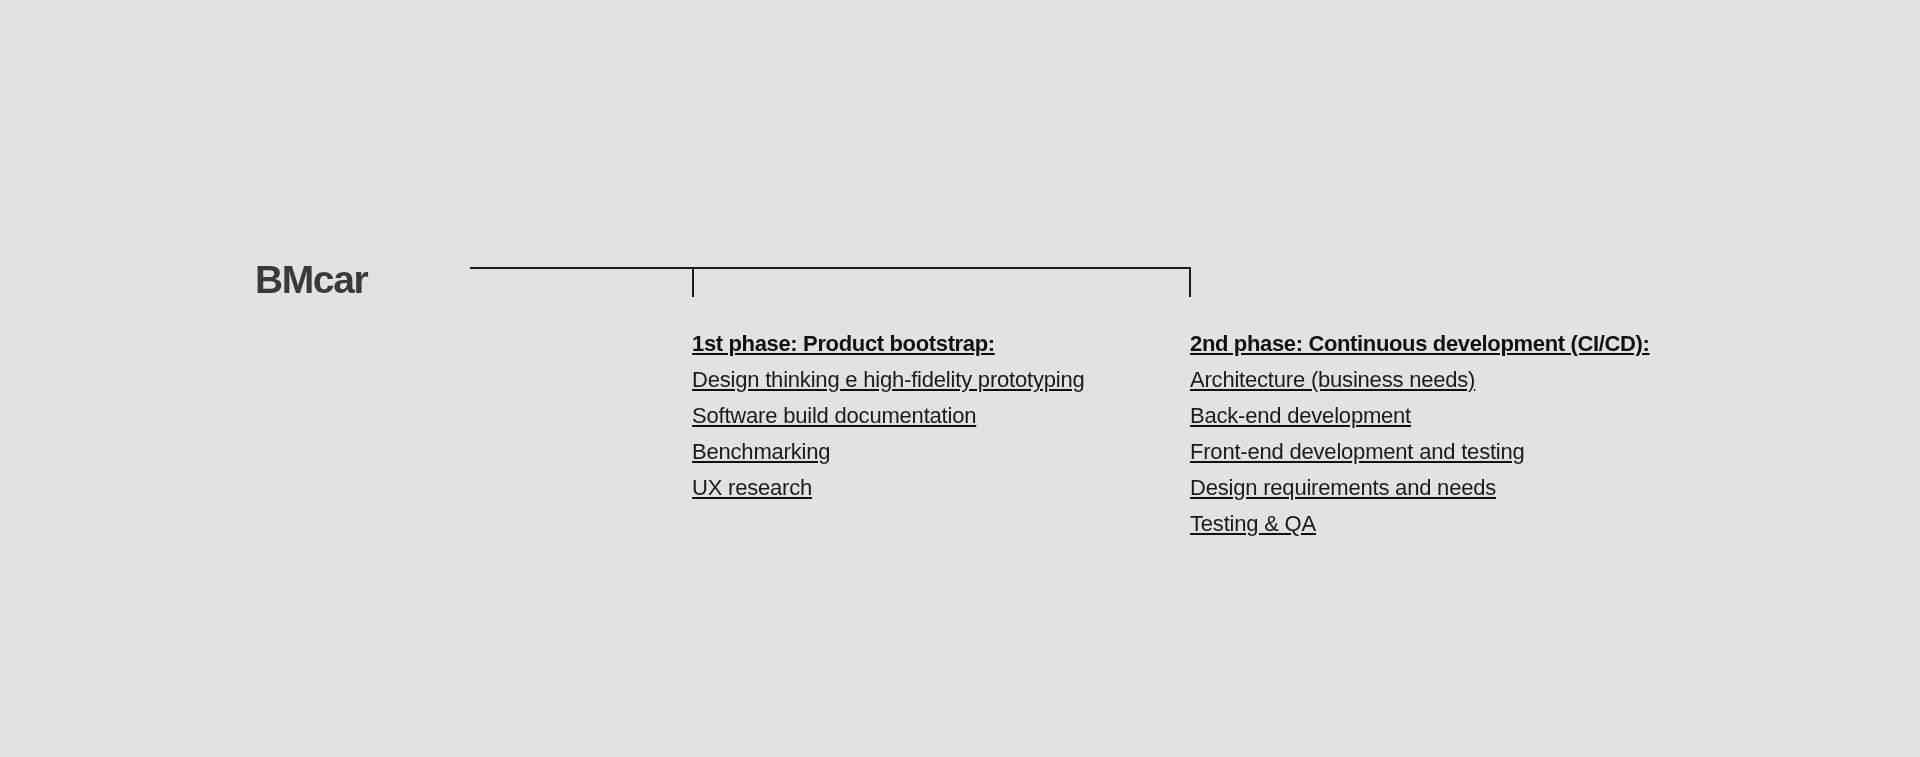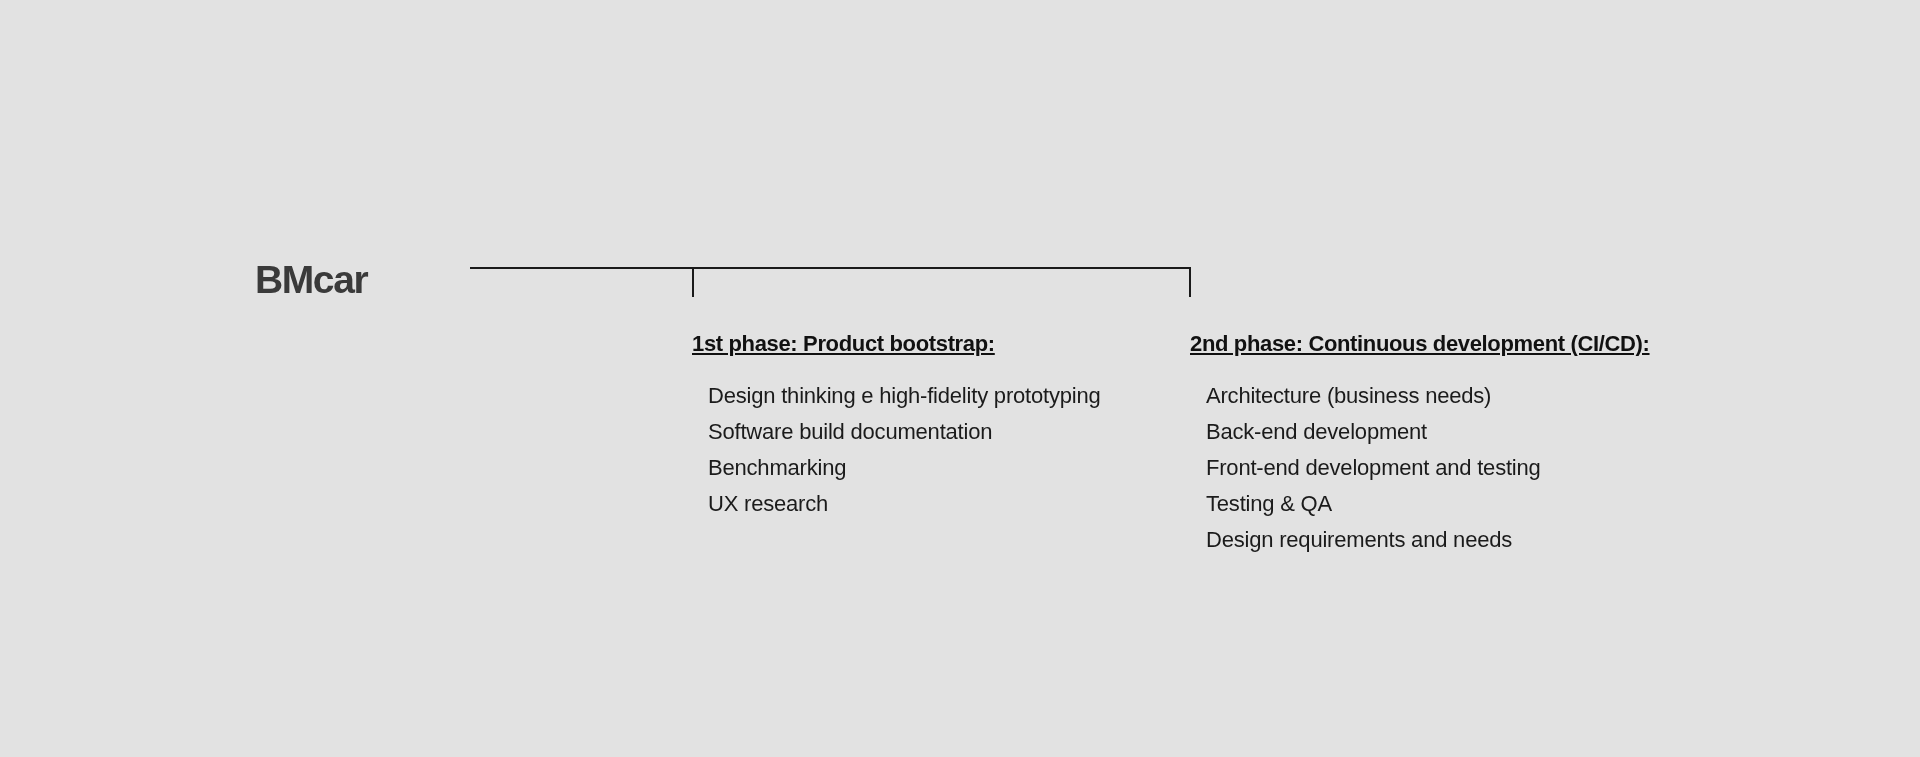--- a/index.html
+++ b/index.html
@@ -83,22 +83,23 @@
     font-size: 22px;
     font-weight: 700;
     letter-spacing: -0.35px;
     color: #111111;
     line-height: 36px;
     white-space: nowrap;
     text-decoration: underline;
   }
   .phase-list {
     list-style: none;
-    margin: 16px;
+    margin: 0;
     padding: 0;
+    text-decoration: underline;
   }
   .phase-item {
     font-size: 22px;
     font-weight: 400;
     letter-spacing: -0.2px;
     color: #1b1b1b;
     line-height: 36px;
     white-space: nowrap;
   }
 </style>
@@ -126,18 +127,18 @@
       <li class="phase-item">UX research</li>
     </ul>
   </div>
 
   <div class="phase phase-2">
     <div class="phase-title">2nd phase: Continuous development (CI/CD):</div>
     <ul class="phase-list">
       <li class="phase-item">Architecture (business needs)</li>
       <li class="phase-item">Back-end development</li>
       <li class="phase-item">Front-end development and testing</li>
+      <li class="phase-item">Design requirements and needs</li>
       <li class="phase-item">Testing &amp; QA</li>
-      <li class="phase-item">Design requirements and needs</li>
     </ul>
   </div>
 
 </div>
 
 </body></html>

